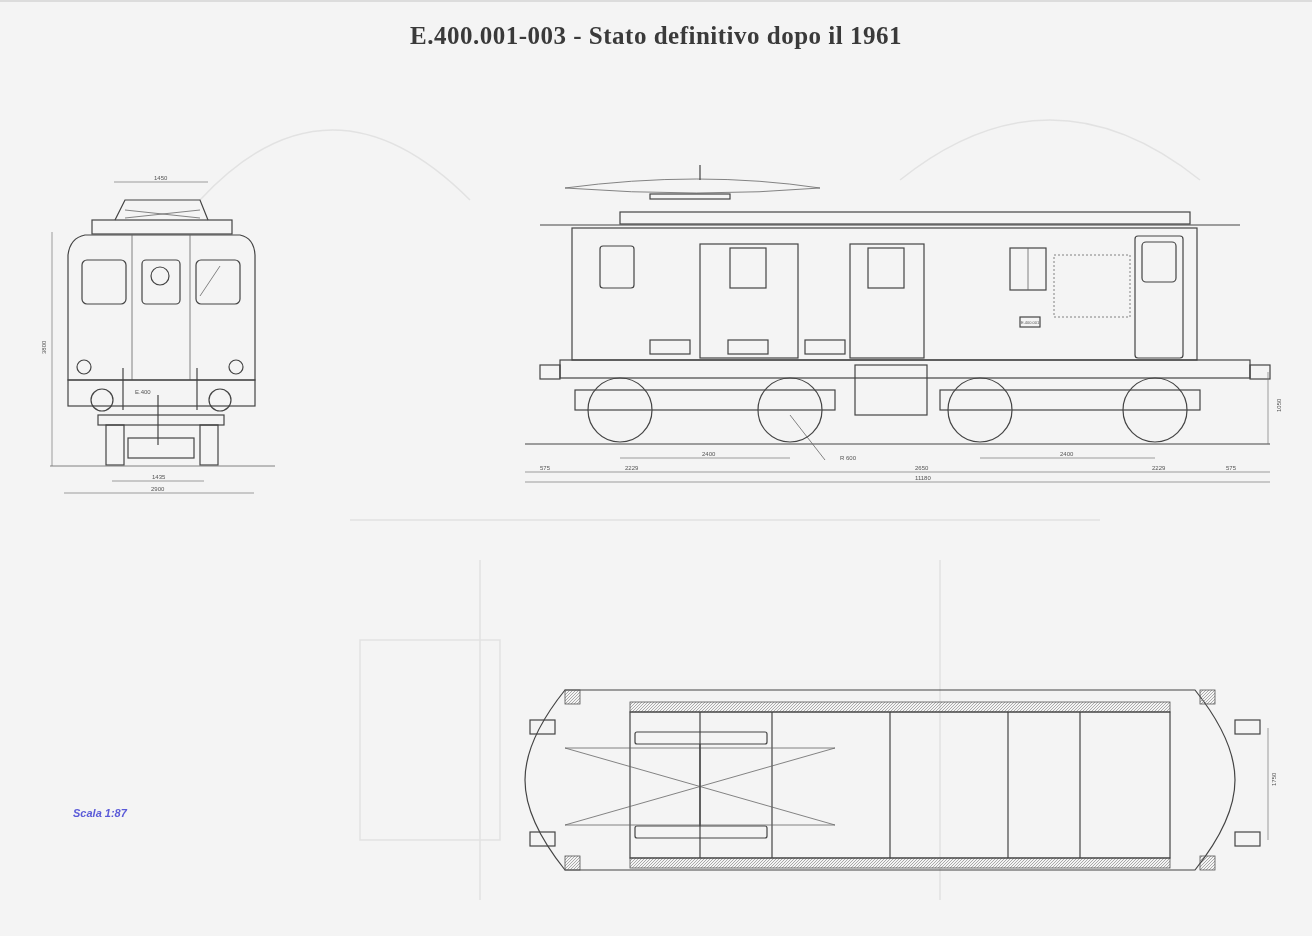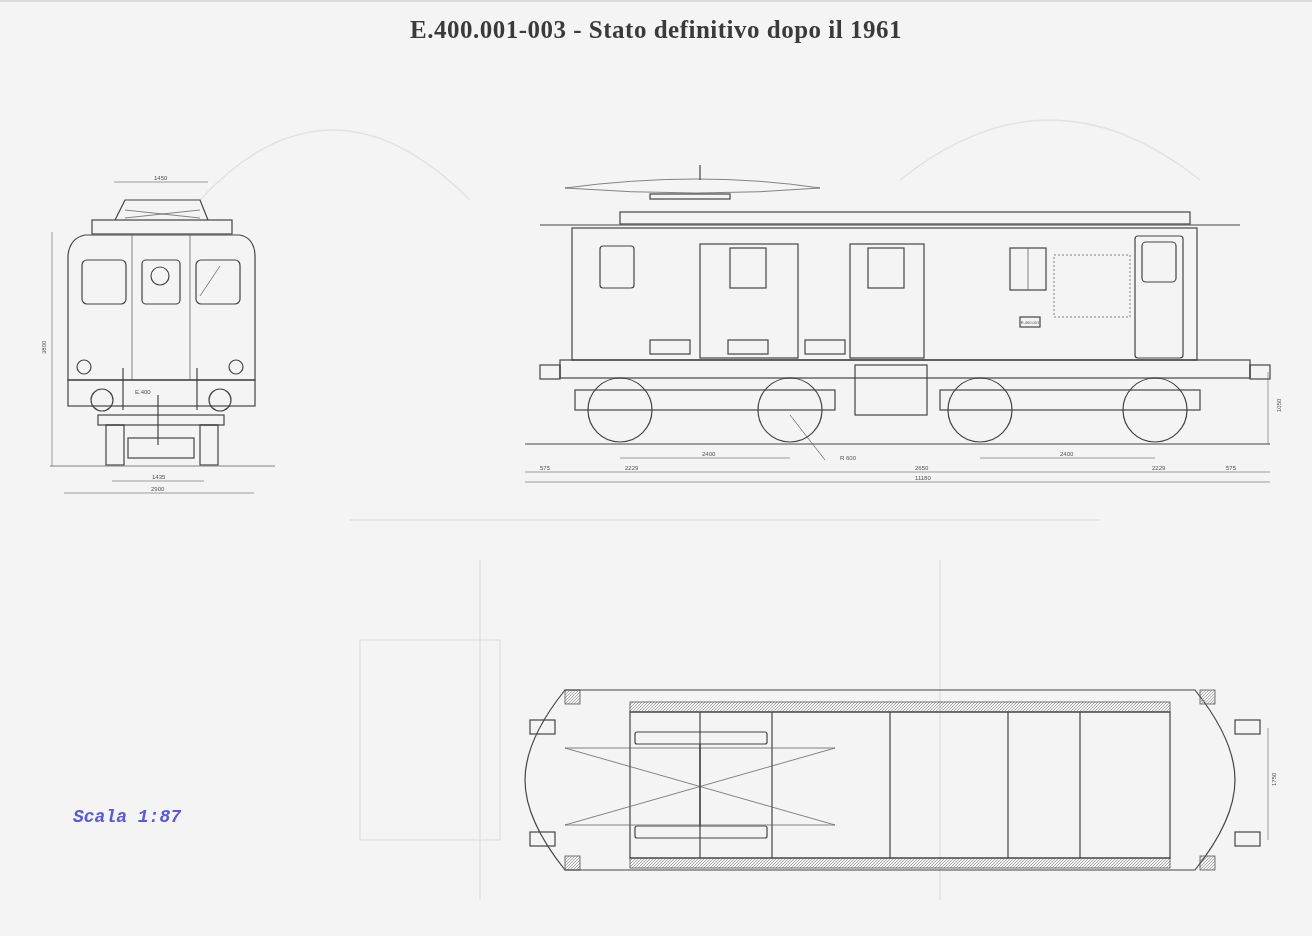--- a/index.html
+++ b/index.html
@@ -4,28 +4,28 @@
   <style>
     html, body { margin:0; padding:0; }
     body {
       width:1312px; height:936px; overflow:hidden;
       background:#f4f4f4;
       font-family:"Liberation Serif", serif;
       position:relative;
     }
     .topline { position:absolute; left:0; top:0; width:1312px; height:2px; background:#dcdcdc; }
     .title {
-      position:absolute; left:0; top:16px; width:1312px; text-align:center;
+      position:absolute; left:0; top:22px; width:1312px; text-align:center;
       font-family:"Liberation Serif", serif; font-weight:bold; font-size:25px;
       color:#3a3a3a; letter-spacing:0.5px;
     }
     .scale {
       position:absolute; left:73px; top:807px;
-      font-family:Liberation Mono, monospace; font-weight:bold; font-style:italic;
-      font-size:18px; color:#5a5ad8;
+      font-family:Liberation Sans, sans-serif; font-weight:bold; font-style:italic;
+      font-size:11px; color:#5a5ad8;
     }
     svg.view { position:absolute; overflow:visible; }
     .ln { stroke:#444; stroke-width:1.2; fill:none; }
     .lt { stroke:#666; stroke-width:0.8; fill:none; }
     .dim { stroke:#777; stroke-width:0.7; fill:none; }
     .ghost { stroke:#e2e2e2; stroke-width:1.5; fill:none; }
     .dimtxt { font-family:"Liberation Sans", sans-serif; font-size:6px; fill:#555; }
     .hatch { fill:url(#hatch); stroke:#555; stroke-width:0.8; }
   </style>
 </head>

